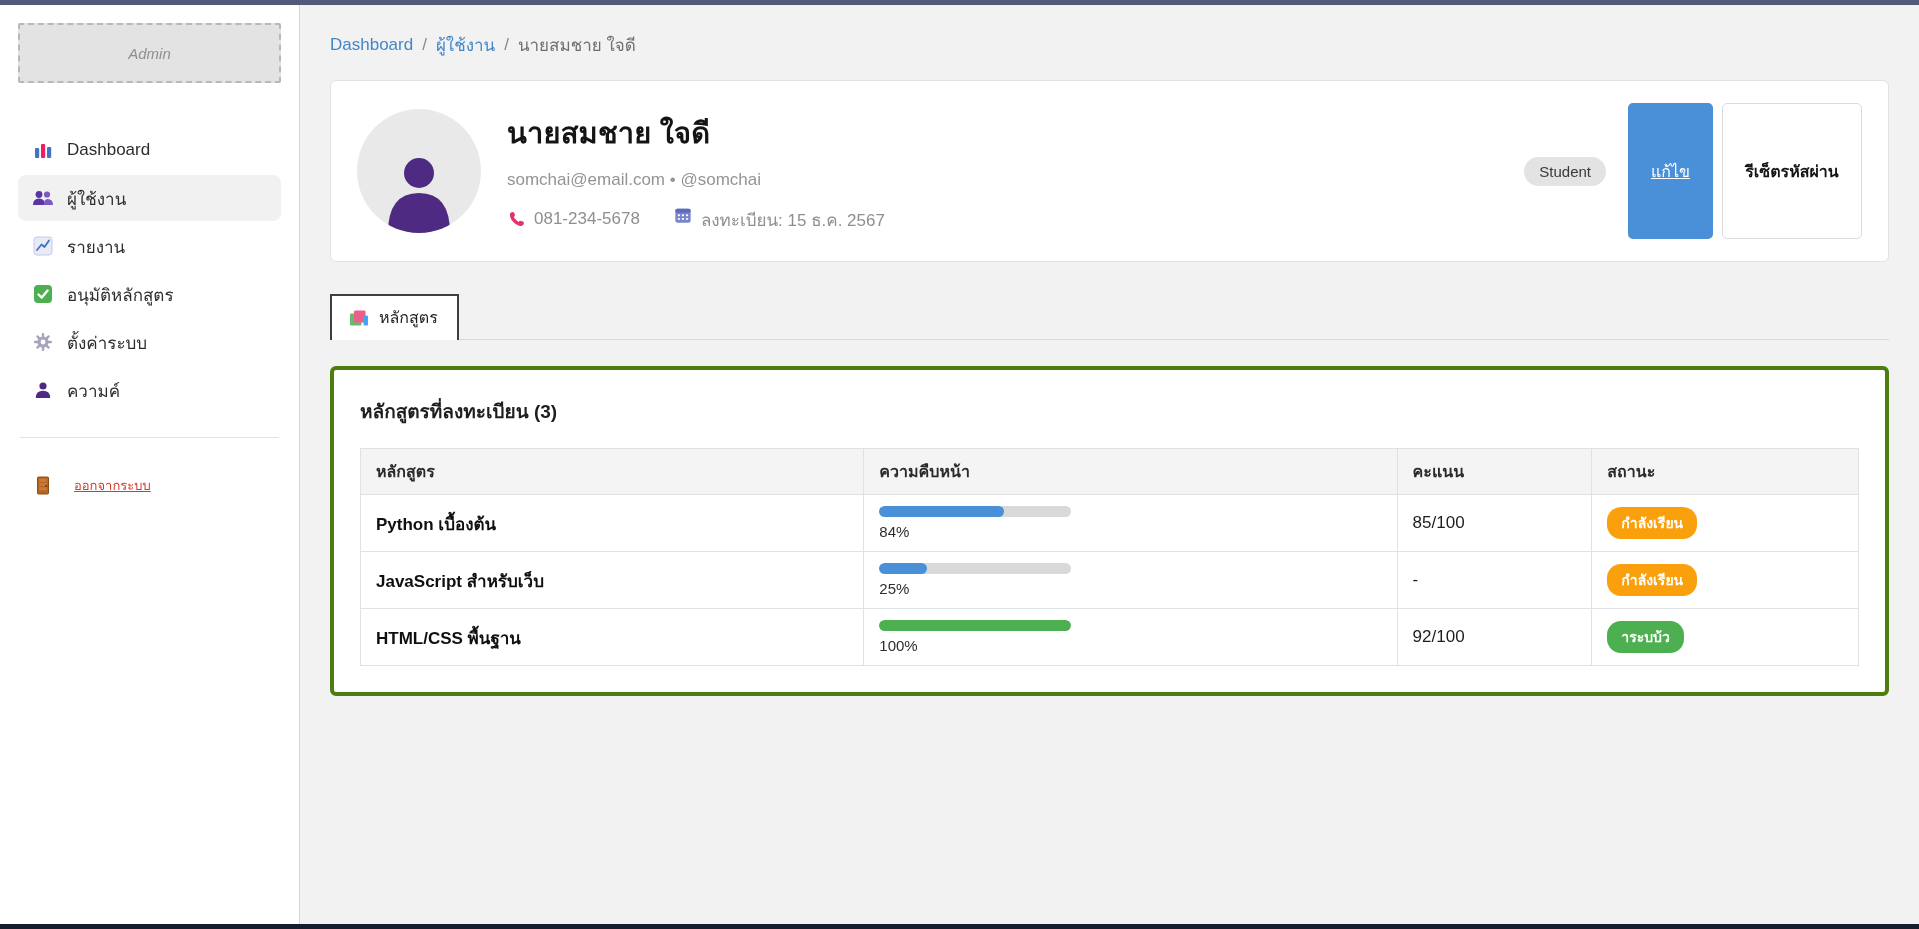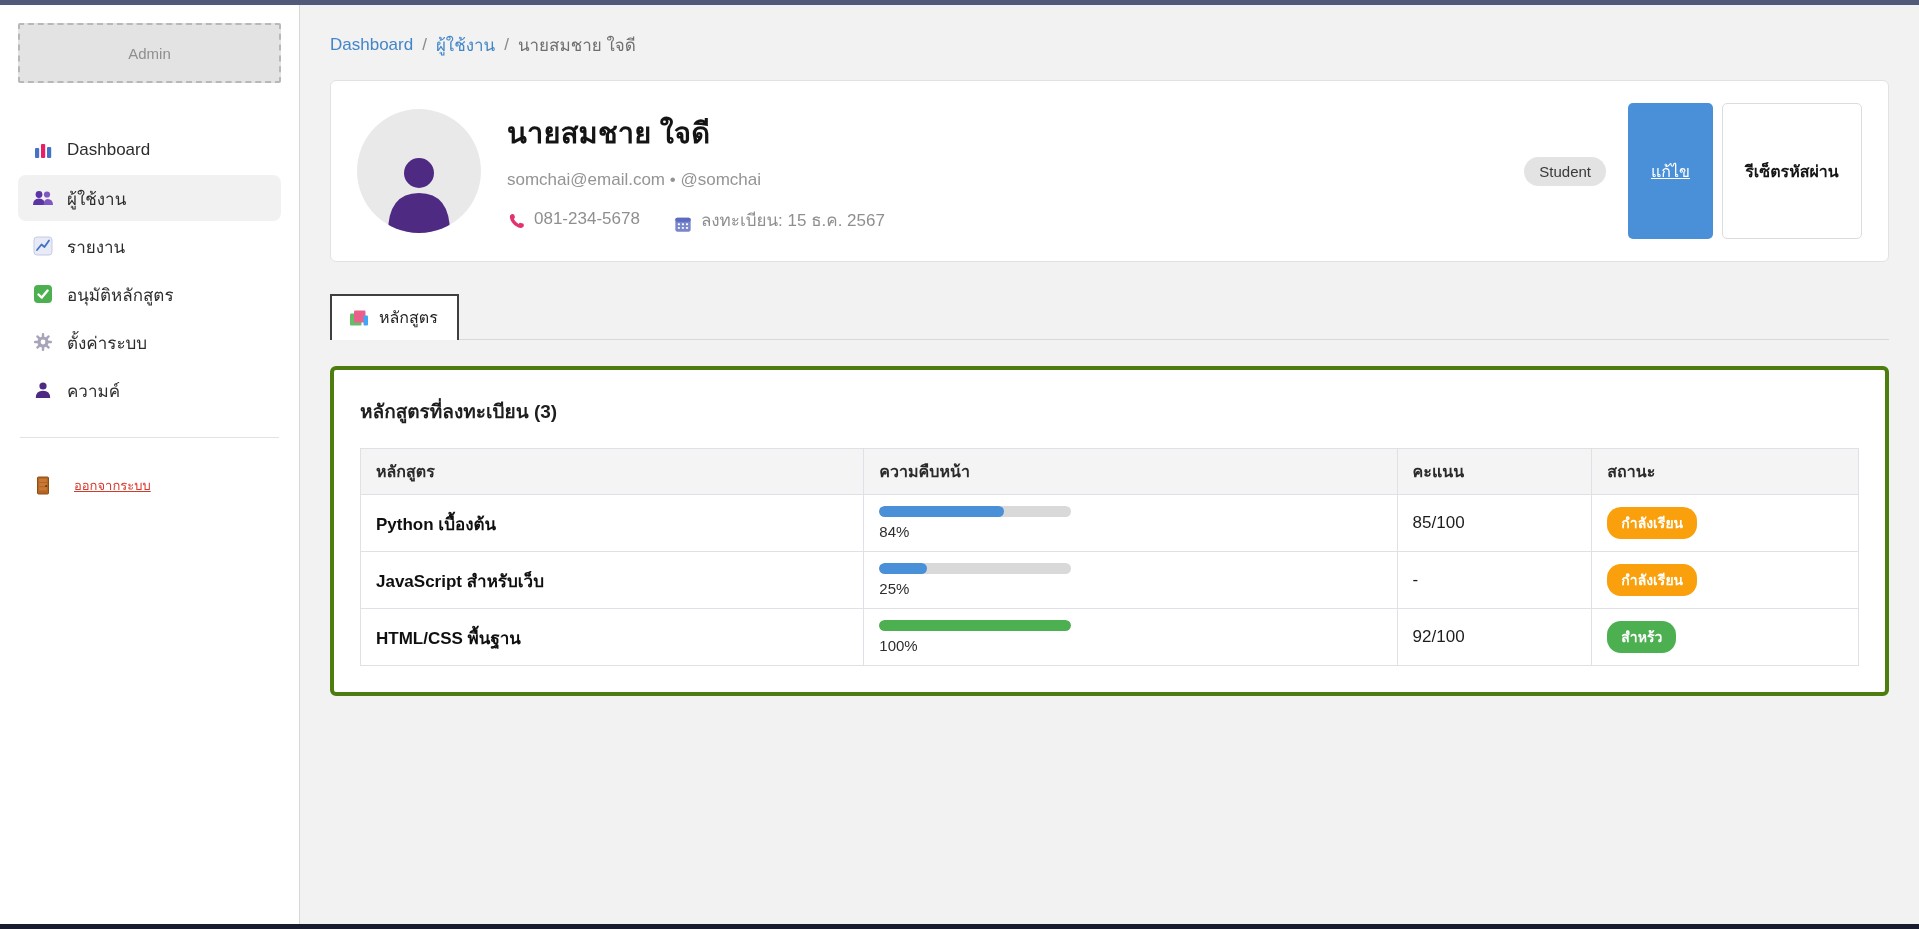--- a/index.html
+++ b/index.html
@@ -14,21 +14,21 @@
   .app { flex: 1; display: flex; min-height: 0; }
 
   
   .sidebar {
     width: 300px; flex: 0 0 300px; background: #ffffff;
     border-right: 1px solid #d8d8d8; padding: 18px 18px 0 18px;
   }
   .admin-box {
     height: 60px; background: #e3e3e3; border: 2px dashed #b8b8b8;
     display: flex; align-items: center; justify-content: center;
-    color: #8f8f8f; font-size: 15px; border-radius: 2px;
+    color: #8f8f8f; font-size: 15px; border-radius: 2px; font-style: italic;
   }
   .nav { margin-top: 44px; display: flex; flex-direction: column; gap: 2px; }
   .nav-item {
     display: flex; align-items: center; gap: 13px; height: 46px;
     padding: 0 14px; font-size: 17px; color: #2d2d2d; border-radius: 8px;
     cursor: pointer; white-space: nowrap;
   }
   .nav-item.active { background: #f1f1f2; }
   .nav-icon { width: 22px; height: 22px; display: flex; align-items: center; justify-content: center; flex: 0 0 22px; }
   .sidebar-divider { border: none; border-top: 1px solid #e2e2e2; margin: 24px 2px 0 2px; }
@@ -53,21 +53,21 @@
   }
   .avatar {
     width: 124px; height: 124px; border-radius: 50%; background: #e9e9ea;
     display: flex; align-items: flex-end; justify-content: center;
     overflow: hidden; flex: 0 0 124px;
   }
   .profile-info { margin-left: 26px; }
   .profile-name { font-size: 29px; font-weight: 700; color: #141414; letter-spacing: .2px; }
   .profile-email { margin-top: 14px; color: #949494; font-size: 17px; }
   .profile-meta { margin-top: 16px; display: flex; align-items: center; gap: 34px; color: #8f8f8f; font-size: 17px; }
-  .meta-item { display: flex; align-items: flex-end; gap: 9px; }
+  .meta-item { display: flex; align-items: flex-start; gap: 9px; }
   .profile-actions { margin-left: auto; display: flex; align-items: center; }
   .role-badge {
     background: #e3e3e3; color: #3a3a3a; font-size: 15px;
     padding: 6px 15px; border-radius: 15px; margin-right: 22px;
   }
   .btn-edit {
     width: 85px; height: 136px; background: #4a90d9; color: #fff;
     border: none; border-radius: 5px; font-size: 16px;
     text-decoration: underline; cursor: pointer; margin-right: 9px;
     font-family: "Liberation Sans", sans-serif;
@@ -318,21 +318,21 @@
           <tr>
             <td class="cell-course">HTML/CSS พื้นฐาน</td>
             <td>
               <div class="progress-track">
                 <div class="progress-fill" data-status="completed" style="width: 100%;"></div>
               </div>
               <div class="progress-label">100%</div>
             </td>
             <td class="cell-score">92/100</td>
             <td>
-              <span class="status-badge" data-status="completed">สำหร้ว</span>
+              <span class="status-badge" data-status="completed">าระบบ้ว</span>
             </td>
           </tr>
         </tbody>
       </table>
     </section>
 
   </main>
 </div>
 
 <div class="bottom-strip"></div>

